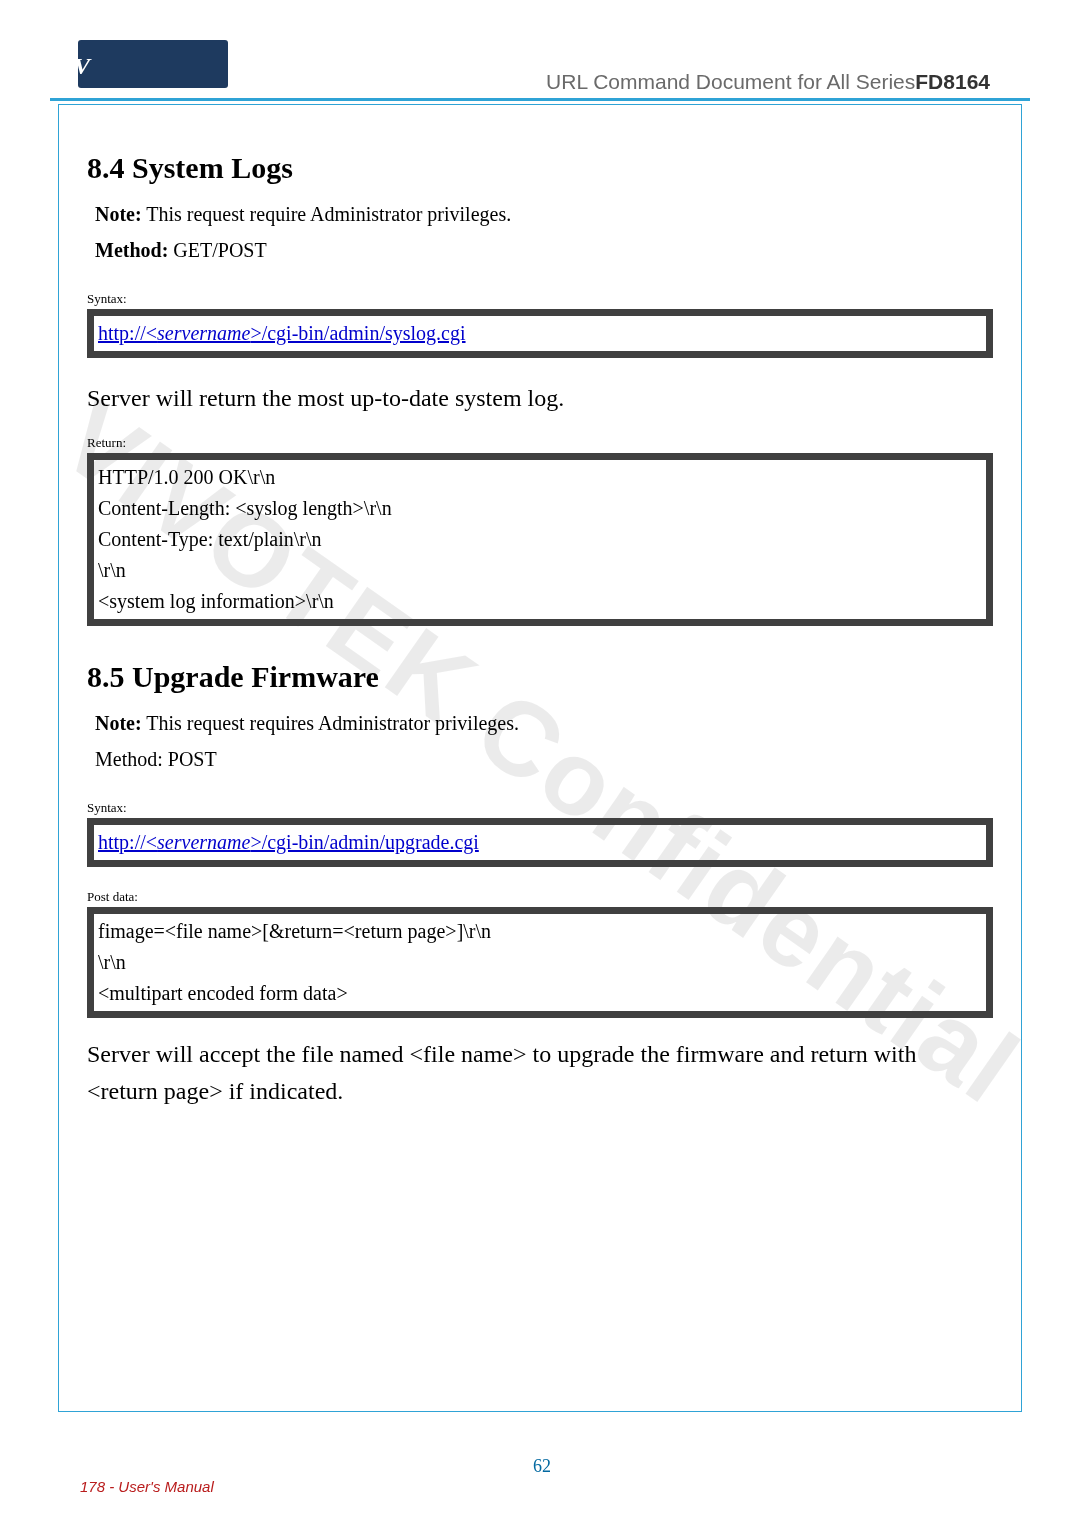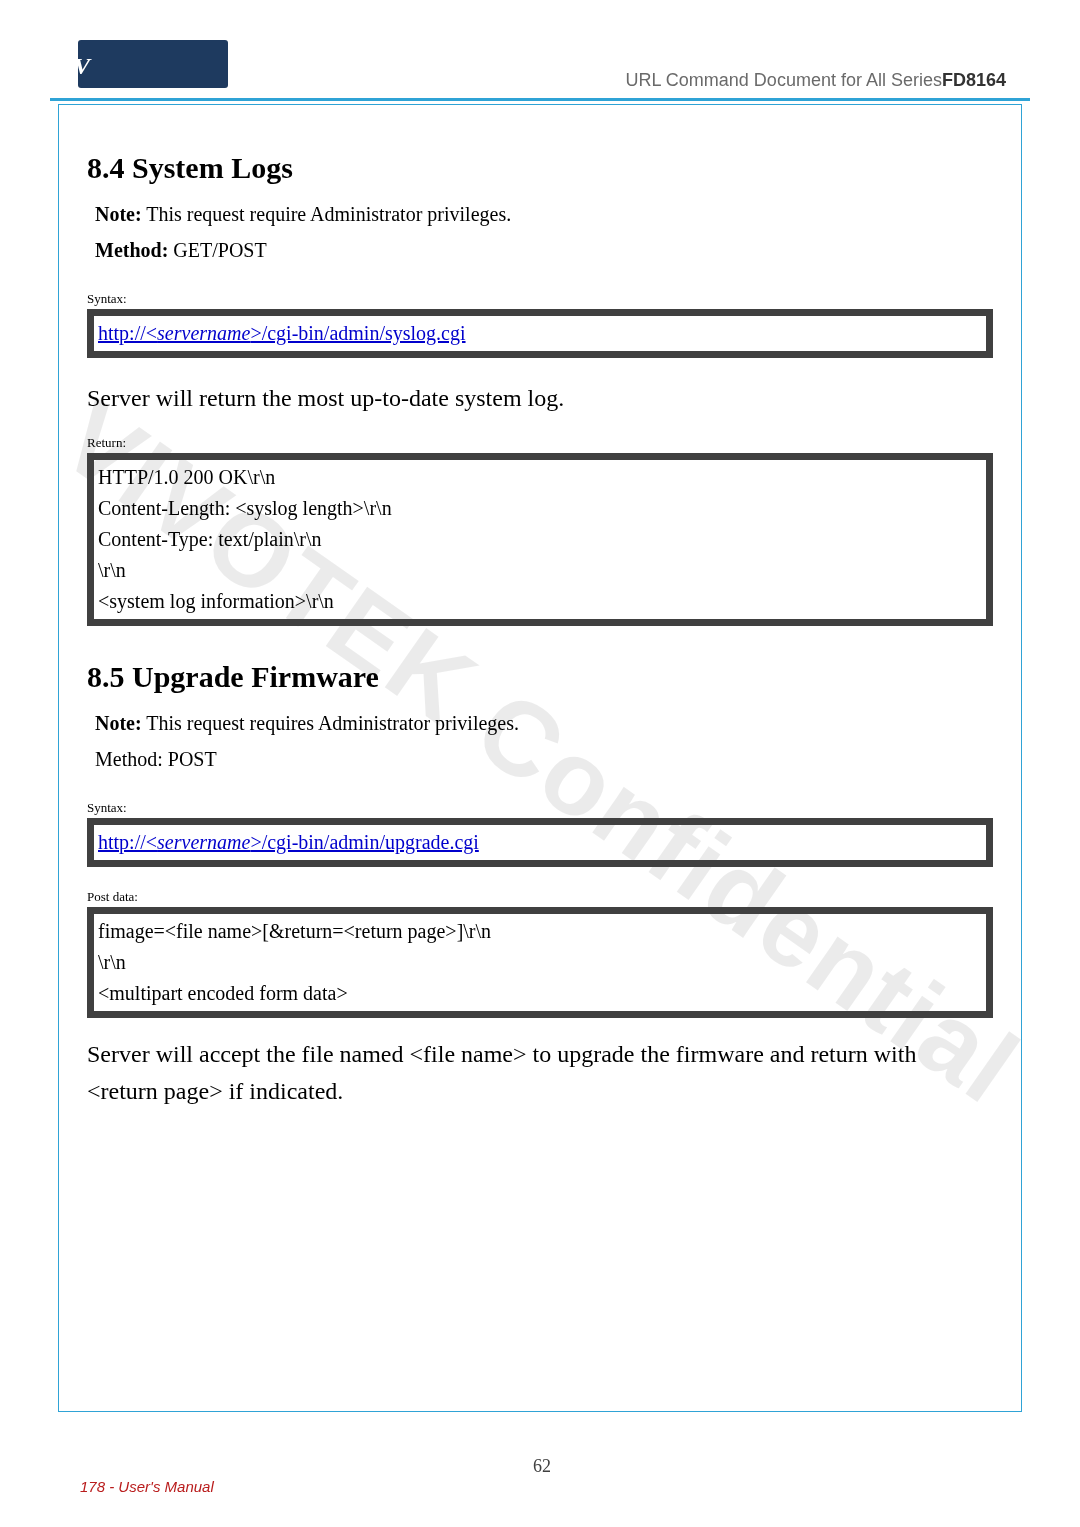--- a/index.html
+++ b/index.html
@@ -29,24 +29,24 @@
     position: absolute;
     left: 74px; top: 53px;
     color: #fff;
     font-style: italic;
     font-weight: bold;
     font-size: 24px;
     z-index: 4;
   }
   .header-title {
     position: absolute;
-    right: 74px; top: 70px;
+    right: 90px; top: 70px;
     font-family: Arial, Helvetica, sans-serif;
     color: #6a6a6a;
-    font-size: 18px;
+    font-size: 21px;
     z-index: 2;
   }
   .header-rule {
     position: absolute;
     left: 50px; right: 50px; top: 98px;
     height: 0;
     border-top: 3px solid #2fa3d6;
     z-index: 2;
   }
   .content-frame {
@@ -99,21 +99,21 @@
     font-family: Arial, Helvetica, sans-serif;
     font-style: italic;
     font-size: 15px;
     z-index: 2;
   }
   .footer-center {
     position: absolute;
     left: 4px; right: 0; bottom: 50px;
     text-align: center;
     font-size: 18px;
-    color: #404040;
+    color: #0369a1;
     z-index: 2;
   }
 </style>
 </head>
 <body>
 
 <div class="topbar"></div>
 <div class="logo-box"></div>
 <div class="logo-letter">V</div>
 

